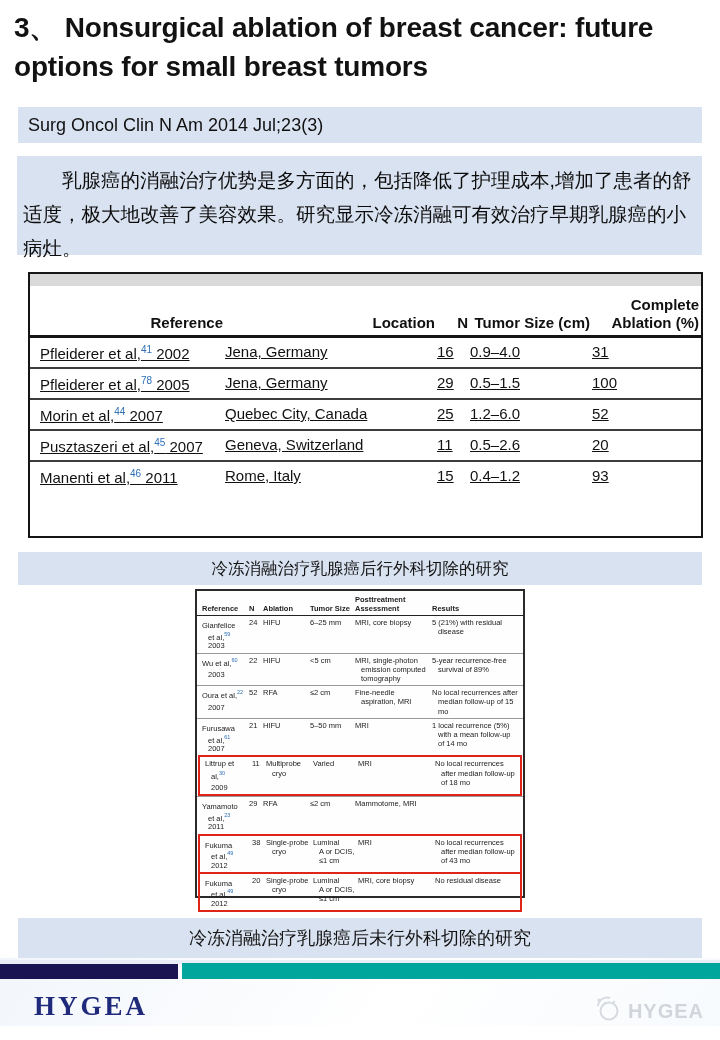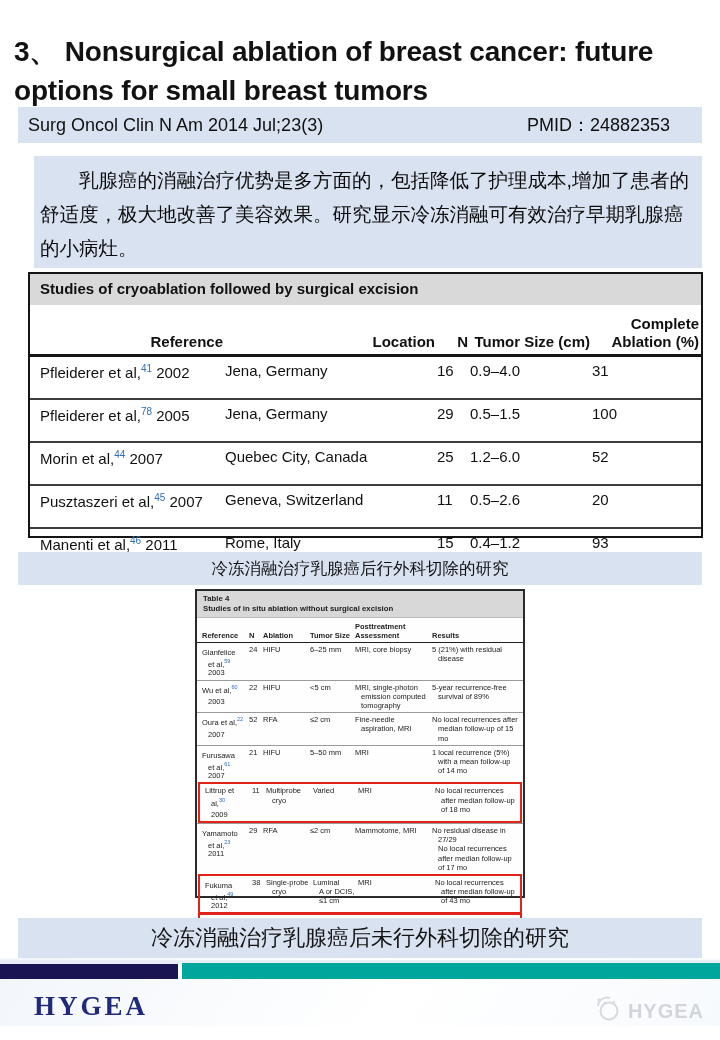--- a/index.html
+++ b/index.html
@@ -6,61 +6,60 @@
   html,body { width:720px; height:1040px; }
   body {
     position:relative; background:#ffffff; overflow:hidden;
     font-family:"Liberation Sans", sans-serif; color:#111;
   }
   
   .slide-title {
     position:absolute; left:14px; top:8px; width:700px;
     font-size:28px; font-weight:bold; line-height:39px; color:#121212;
     letter-spacing:-0.2px;
-    margin-top:24px;
   }
   
   .ref-bar {
     position:absolute; left:18px; right:18px; top:107px; height:36px;
     background:#d9e2f0; display:flex; align-items:center; justify-content:space-between;
     padding:0 32px 0 10px; font-size:18px; color:#101010;gap:36px;
   }
   
   .summary-box {
-    position:absolute; left:34px; right:18px; top:156px; height:112px;
+    position:absolute; left:17px; right:18px; top:156px; height:99px;
     background:#d9e2f0; padding:7px 10px 0 6px;
     font-size:19.5px; line-height:34px; color:#0d0d0d;
   }
   .summary-box p { text-indent:2em; }
   
   .table2 {
     position:absolute; left:28px; top:272px; width:675px; height:266px;
     border:2px solid #151515; background:#fff; font-size:15px;
   }
   .t2-head { background:#d9d9d9; padding:5px 10px 7px 10px; line-height:19px; }
   .t2-head .t2-label { font-weight:bold; font-size:15.5px; }
   .t2-head .t2-sub { font-weight:bold; font-size:15px; }
   .t2 table { width:100%; border-collapse:collapse; table-layout:fixed; }
   .t2 th {
     text-align:right; vertical-align:bottom; font-size:15px; font-weight:bold;
     border-bottom:3px solid #151515; padding:10px 2px 3px 0; line-height:18px;
   }
-  .t2 td { padding:3px 2px 16px 0; line-height:18px; }
+  .t2 td { padding:3px 2px 4px 0; line-height:18px;text-decoration:underline; }
   .t2 tbody tr { border-top:2px solid #3d3d3d; }
   .t2 tbody tr:first-child { border-top:none; }
   .t2 th:first-child, .t2 td:first-child { padding-left:10px; }
   sup.cite { color:#2e6fb7; font-size:0.62em; font-weight:normal; }
   .t2 sup.cite { font-size:10px; }
   
   .caption-bar {
     position:absolute; left:18px; right:18px; background:#d9e2f0;
     text-align:center; color:#141414;
   }
   .caption-1 { top:544px; height:33px; line-height:33px; font-size:16.5px;margin-top:8px; }
-  .caption-2 { top:918px; height:40px; line-height:40px; font-size:22px; }
+  .caption-2 { top:918px; height:40px; line-height:40px; font-size:18px; }
   
   .fig4 {
     position:absolute; left:195px; top:589px; width:330px; height:309px;
     border:2px solid #2a2a2a; background:#fefefe; font-size:7.5px; color:#222;
   }
   .t4-head { background:#d8d8d8; padding:3px 6px 4px 6px; line-height:9.5px;
     font-weight:bold; font-size:7.8px; border-bottom:1px solid #bbb; }
   .t4-grid { display:grid; grid-template-columns:44px 11px 44px 42px 74px 1fr;
     column-gap:3px; padding:2px 5px; }
   .t4-colhead { font-weight:bold; align-items:end; border-bottom:1.5px solid #222;
@@ -93,30 +92,28 @@
 </head>
 <body>
 
 <div class="slide-title">
   <span>3、 Nonsurgical ablation of breast cancer: future</span><br>
   <span>options for small breast tumors</span>
 </div>
 
 <div class="ref-bar">
   <span>Surg Oncol Clin N Am 2014 Jul;23(3)</span>
-  <span>PMID：24882353</span>
 </div>
 
 <div class="summary-box">
   <p>乳腺癌的消融治疗优势是多方面的，包括降低了护理成本,增加了患者的舒适度，极大地改善了美容效果。研究显示冷冻消融可有效治疗早期乳腺癌的小病灶。</p>
 </div>
 
 <div class="table2 t2">
   <div class="t2-head">
-    <div class="t2-sub">Studies of cryoablation followed by surgical excision</div>
   </div>
   <table>
     <colgroup>
         <col style="width:195px">
         <col style="width:212px">
         <col style="width:33px">
         <col style="width:122px">
         <col>
       </colgroup>
     <thead>
@@ -164,24 +161,20 @@
         <td>0.4–1.2</td>
         <td>93</td>
       </tr>
     </tbody>
   </table>
 </div>
 
 <div class="caption-bar caption-1">冷冻消融治疗乳腺癌后行外科切除的研究</div>
 
 <div class="fig4 t4">
-  <div class="t4-head">
-    <div>Table 4</div>
-    <div>Studies of in situ ablation without surgical excision</div>
-  </div>
   <div class="t4-grid t4-colhead">
     <div class="t4-cell">Reference</div>
     <div class="t4-cell">N</div>
     <div class="t4-cell">Ablation</div>
     <div class="t4-cell">Tumor Size</div>
     <div class="t4-cell">Posttreatment
 Assessment</div>
     <div class="t4-cell">Results</div>
   </div>
 
@@ -229,22 +222,20 @@
     <div class="t4-cell hang">MRI</div>
     <div class="t4-cell hang">No local recurrences after median follow-up of 18 mo</div>
   </div>
 
   <div class="t4-grid t4-row">
     <div class="t4-cell hang"><span>Yamamoto</span><sup class="cite"></sup><br><span>et al,</span><sup class="cite">23</sup><span> 2011</span></div>
     <div class="t4-cell">29</div>
     <div class="t4-cell hang">RFA</div>
     <div class="t4-cell hang">≤2 cm</div>
     <div class="t4-cell hang">Mammotome, MRI</div>
-    <div class="t4-cell hang">No residual disease in 27/29
-No local recurrences after median follow-up of 17 mo</div>
   </div>
 
   <div class="t4-grid t4-row red-box">
     <div class="t4-cell hang"><span>Fukuma</span><sup class="cite"></sup><br><span>et al,</span><sup class="cite">49</sup><span> 2012</span></div>
     <div class="t4-cell">38</div>
     <div class="t4-cell hang">Single-probe cryo</div>
     <div class="t4-cell hang">Luminal
 A or DCIS,
 ≤1 cm</div>
     <div class="t4-cell hang">MRI</div>

